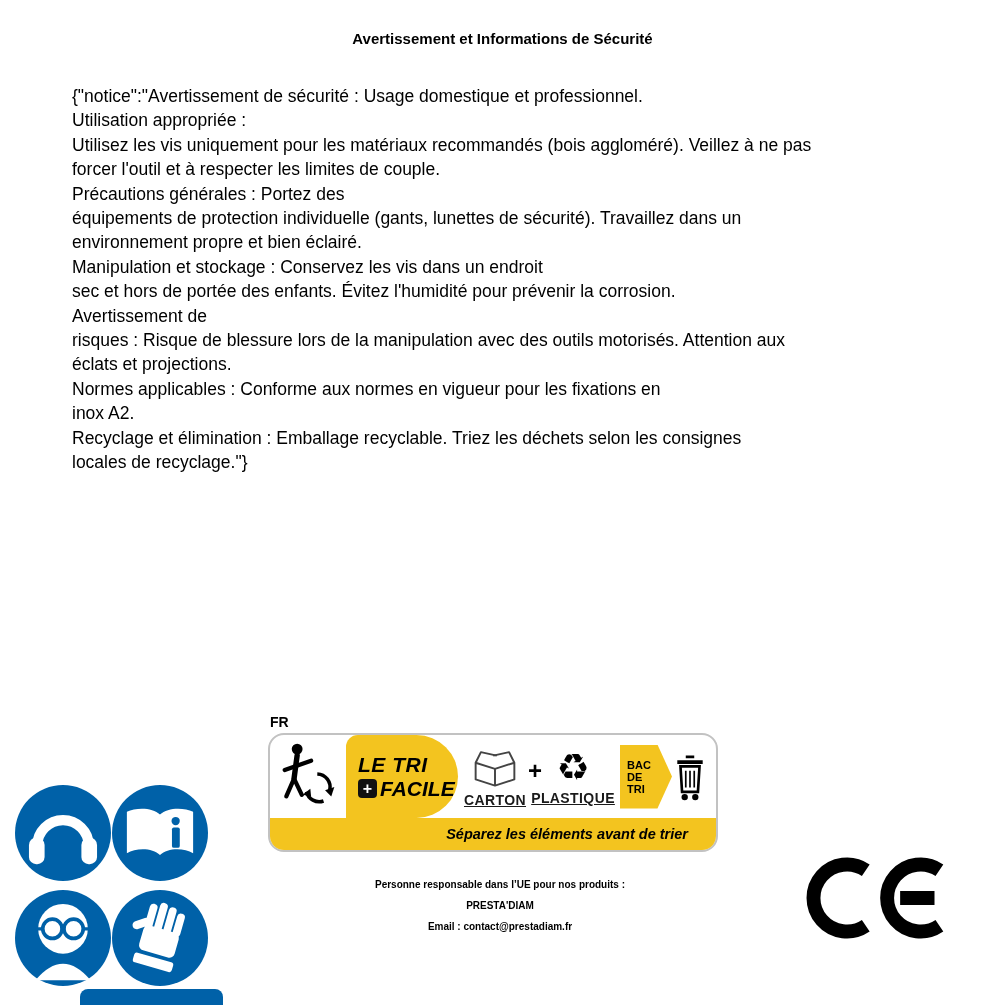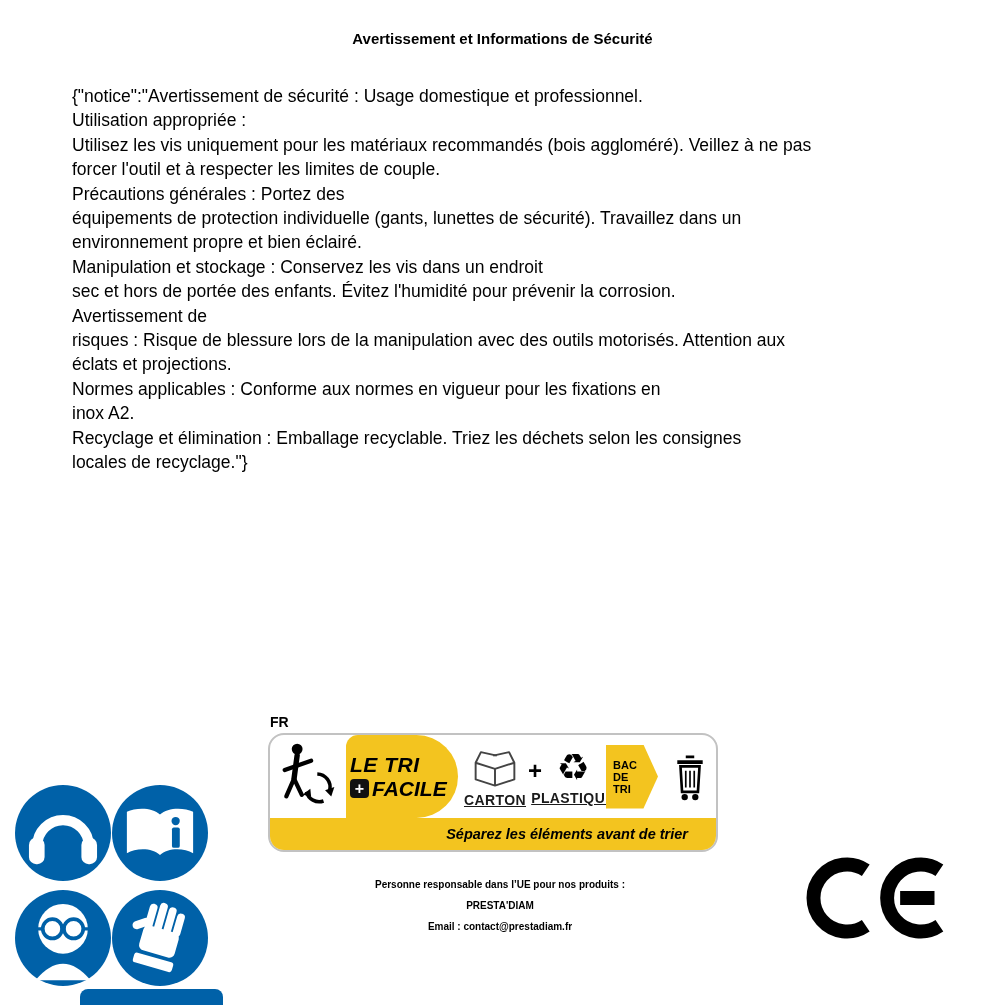--- a/index.html
+++ b/index.html
@@ -22,36 +22,36 @@
     position:absolute; left:268px; top:733px; width:450px; height:119px;
     background:#fff; border:2px solid #c2c2c2; border-radius:16px;
     overflow:hidden; display:flex; flex-direction:column;
   }
   .tri-top { flex:1; display:flex; align-items:stretch; }
   .triman { width:76px; display:flex; align-items:center; justify-content:center; }
   .brand {
     width:112px; background:var(--yellow);
     border-radius:12px 42px 42px 0;
     display:flex; flex-direction:column; justify-content:center;
-    padding-left:4px; font-style:italic; font-weight:bold;
+    padding-left:12px; font-style:italic; font-weight:bold;
   }
   .brand-l1 { font-size:21px; letter-spacing:.5px; }
   .brand-l2 { font-size:21px; display:flex; align-items:center; gap:3px; }
   .plus-box {
     width:19px; height:19px; background:#111; color:#fff; border-radius:4px;
     display:inline-flex; align-items:center; justify-content:center;
     font-size:16px; font-style:normal; flex:0 0 auto;
   }
   .item { display:flex; flex-direction:column; align-items:center; justify-content:center; gap:2px; }
   .carton { width:66px; margin-left:4px; }
   .plastique { width:62px; }
   .item-label { font-size:14px; font-weight:bold; letter-spacing:.4px; color:#1a1a1a;text-decoration:underline; }
   .plus-sep { align-self:center; font-size:24px; font-weight:bold; padding-bottom:12px; }
   .recycle { font-size:37px; line-height:40px; }
-  .bac { flex:1; display:flex; align-items:center; justify-content:flex-end; padding-right:8px; gap:14px; }
+  .bac { flex:1; display:flex; align-items:center; justify-content:flex-end; padding-right:8px; gap:0; }
   .bac-flag {
     width:52px; height:64px; background:var(--yellow);
     clip-path:polygon(0 0,72% 0,100% 50%,72% 100%,0 100%);
     display:flex; flex-direction:column; justify-content:center;
     padding-left:7px; font-size:11px; font-weight:bold; line-height:12px;
   }
   .tri-strip {
     height:32px; background:var(--yellow);
     display:flex; align-items:center; justify-content:flex-end;
     padding-right:28px; font-size:14.5px; font-weight:bold; font-style:italic;

